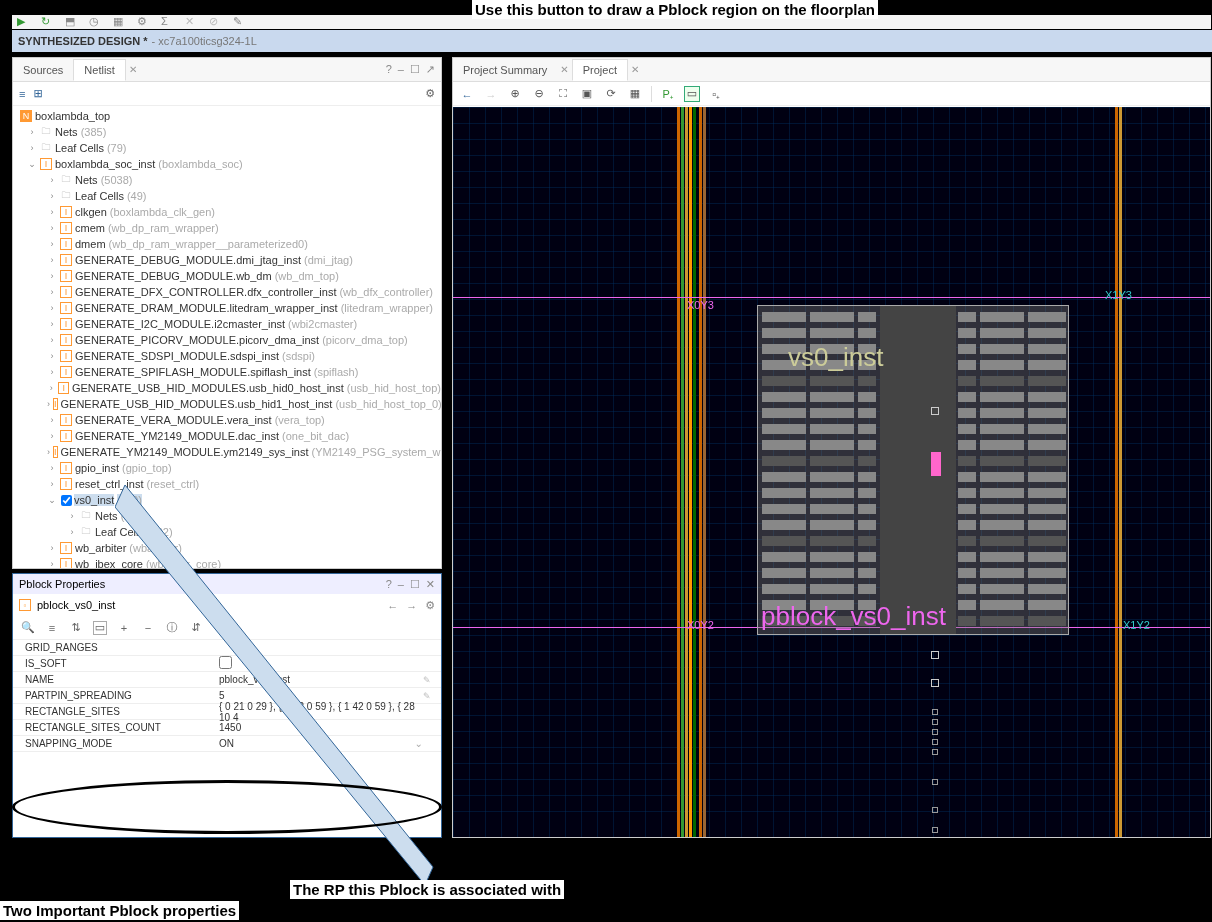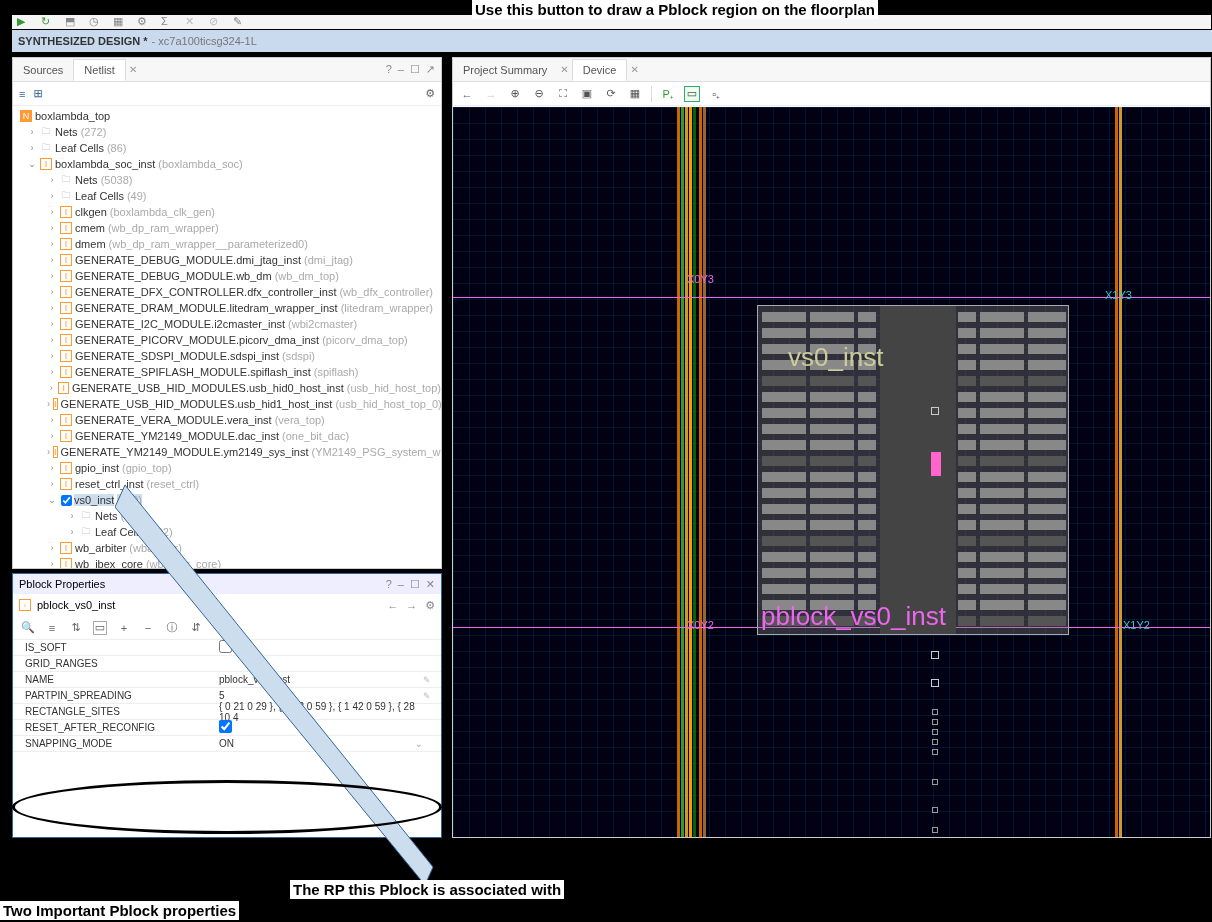--- a/index.html
+++ b/index.html
@@ -120,27 +120,27 @@
   </div>
   <div class="tree">
     <div class="tree-row">
       <span class="ico ico-n">N</span>
       <span class="txt">boxlambda_top</span>
     </div>
     <div class="tree-row" style="padding-left:14px">
       <span class="exp">›</span>
       <span class="ico ico-f">🗀</span>
       <span class="txt">Nets</span>
-      <span class="sub">(272)</span>
+      <span class="sub">(385)</span>
     </div>
     <div class="tree-row" style="padding-left:14px">
       <span class="exp">›</span>
       <span class="ico ico-f">🗀</span>
       <span class="txt">Leaf Cells</span>
-      <span class="sub">(86)</span>
+      <span class="sub">(79)</span>
     </div>
     <div class="tree-row" style="padding-left:14px">
       <span class="exp">⌄</span>
       <span class="ico ico-i">I</span>
       <span class="txt">boxlambda_soc_inst</span>
       <span class="sub">(boxlambda_soc)</span>
     </div>
     <div id="soc-children">
         <div class="tree-row" style="padding-left: 34px;">
           <span class="exp">›</span>
@@ -320,47 +320,47 @@
     <span>≡</span>
     <span>⇅</span>
     <span style="border:1px solid #aaa">▭</span>
     <span>+</span>
     <span>−</span>
     <span>ⓘ</span>
     <span>⇵</span>
   </div>
   <div class="prop-rows" id="prop-rows">
       <div class="prop-row">
+        <div class="k">GRID_RANGES</div>
+    <div class="v"><span></span></div>
+    <div class="ed"></div>
+      </div>
+      <div class="prop-row">
         <div class="k">IS_SOFT</div>
     <div class="v"><input type="checkbox" style=""></div>
-    <div class="ed"></div>
-      </div>
-      <div class="prop-row">
-        <div class="k">GRID_RANGES</div>
-    <div class="v"><span></span></div>
     <div class="ed"></div>
       </div>
       <div class="prop-row">
         <div class="k">NAME</div>
     <div class="v"><span>pblock_vs0_inst</span></div>
     <div class="ed">✎</div>
       </div>
       <div class="prop-row">
         <div class="k">PARTPIN_SPREADING</div>
     <div class="v"><span>5</span></div>
     <div class="ed">✎</div>
       </div>
       <div class="prop-row">
         <div class="k">RECTANGLE_SITES</div>
     <div class="v"><span>{ 0 21 0 29 }, { 0 42 0 59 }, { 1 42 0 59 }, { 28 10  4</span></div>
     <div class="ed"></div>
       </div>
       <div class="prop-row">
-        <div class="k">RESET_AFTER_RECONFIG</div>
-    <div class="v"><input type="checkbox" checked="" style=""></div>
+        <div class="k">RECTANGLE_SITES_COUNT</div>
+    <div class="v"><span>1450</span></div>
     <div class="ed"></div>
       </div>
       <div class="prop-row">
         <div class="k">SNAPPING_MODE</div>
     <div class="v"><span>ON</span> <span style="float:right;color:#aaa">⌄</span></div>
     <div class="ed"></div>
       </div>
     </div>
 </div>
 
@@ -371,21 +371,21 @@
 </svg>
 
 <svg class="overlay" style="top:485px;left:115px" width="320" height="400">
   <polygon points="10,0 0,22 310,400 318,382" fill="#cde" stroke="#369" stroke-width="1"></polygon>
 </svg>
 
 <div class="right-panel">
   <div class="tab-bar">
     <div class="tab">Project Summary</div>
     <div class="tab-close">✕</div>
-    <div class="tab active">Device</div>
+    <div class="tab active">Project</div>
     <div class="tab-close">✕</div>
   </div>
   <div class="device-toolbar">
     <span style="color:#369">←</span>
     <span style="color:#ccc">→</span>
     <span>⊕</span>
     <span>⊖</span>
     <span>⛶</span>
     <span>▣</span>
     <span>⟳</span>
@@ -498,21 +498,21 @@
       <div class="col" style="left:12px;background:#f90"></div>
       <div class="col" style="left:16px;background:#060"></div>
       <div class="col" style="left:22px;background:#c60"></div>
       <div class="col" style="left:26px;background:#963"></div>
     </div>
     <div style="position:absolute;left:662px;top:0;bottom:0;width:3px;background:#c60"></div>
     <div style="position:absolute;left:666px;top:0;bottom:0;width:3px;background:#c93"></div>
 
     <div class="clockline clk-x0y3"></div>
     <div class="clockline clk-x0y2"></div>
-    <div class="clk-label" style="left:234px;top:166px">X0Y3</div>
+    <div class="clk-label" style="left:234px;top:192px">X0Y3</div>
     <div class="clk-label cyan" style="left:652px;top:182px">X1Y3</div>
     <div class="clk-label" style="left:234px;top:512px">X0Y2</div>
     <div class="clk-label cyan" style="left:670px;top:512px">X1Y2</div>
 
     <div class="pblock-region" id="pblock-region">
         <div class="slab" style="left: 4px; width: 44px; top: 6px; height: 10px;"></div>
         <div class="slab" style="left: 4px; width: 44px; top: 22px; height: 10px;"></div>
         <div class="slab" style="left: 4px; width: 44px; top: 38px; height: 10px;"></div>
         <div class="slab" style="left: 4px; width: 44px; top: 54px; height: 10px;"></div>
         <div class="slab dk" style="left: 4px; width: 44px; top: 70px; height: 10px;"></div>

